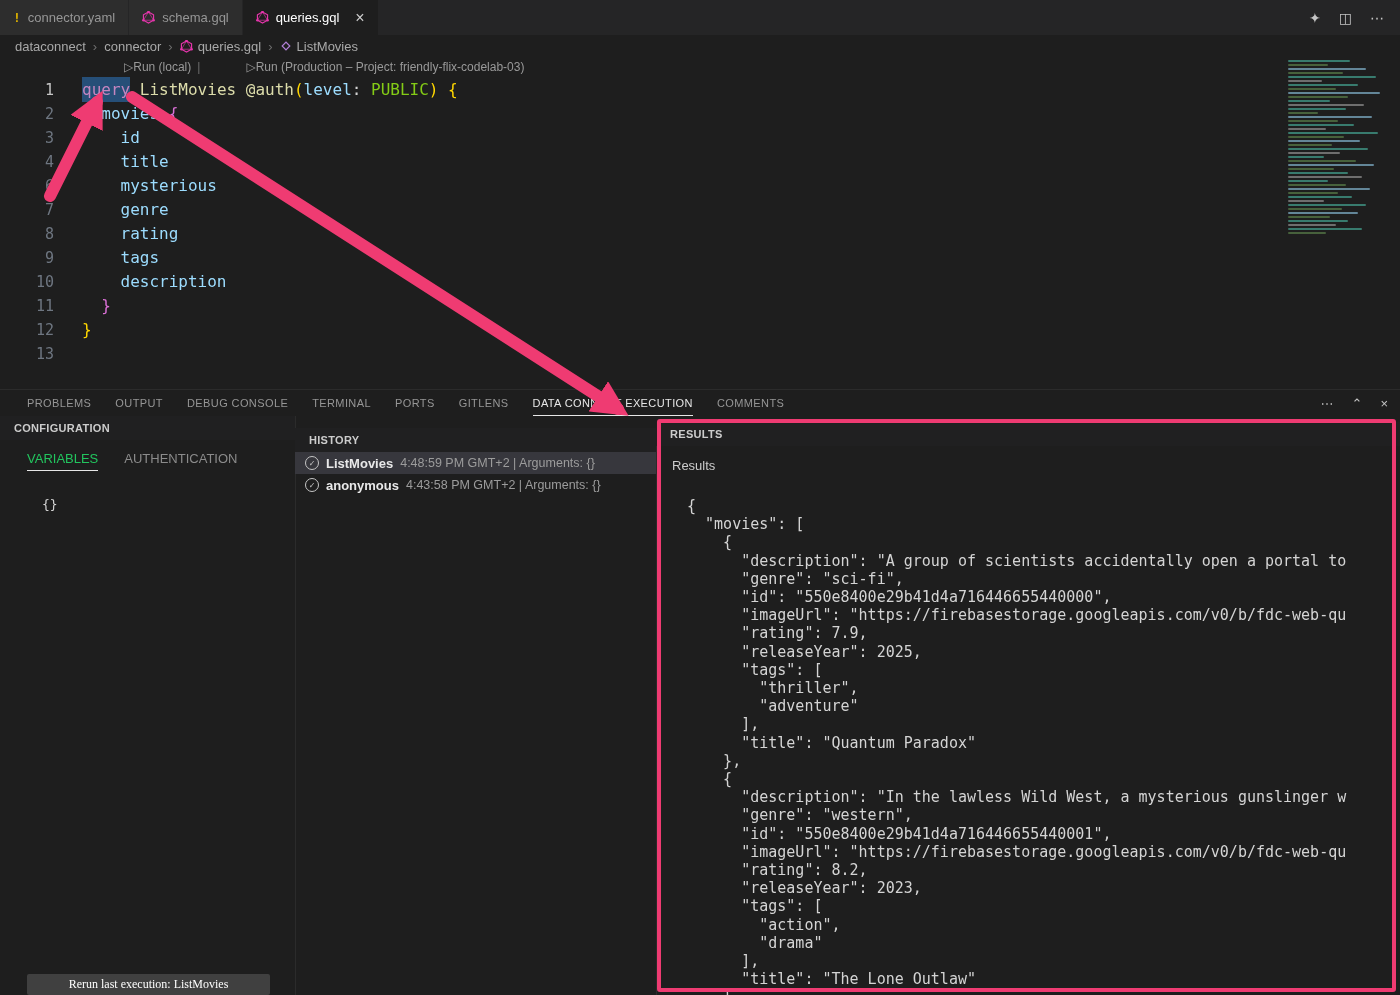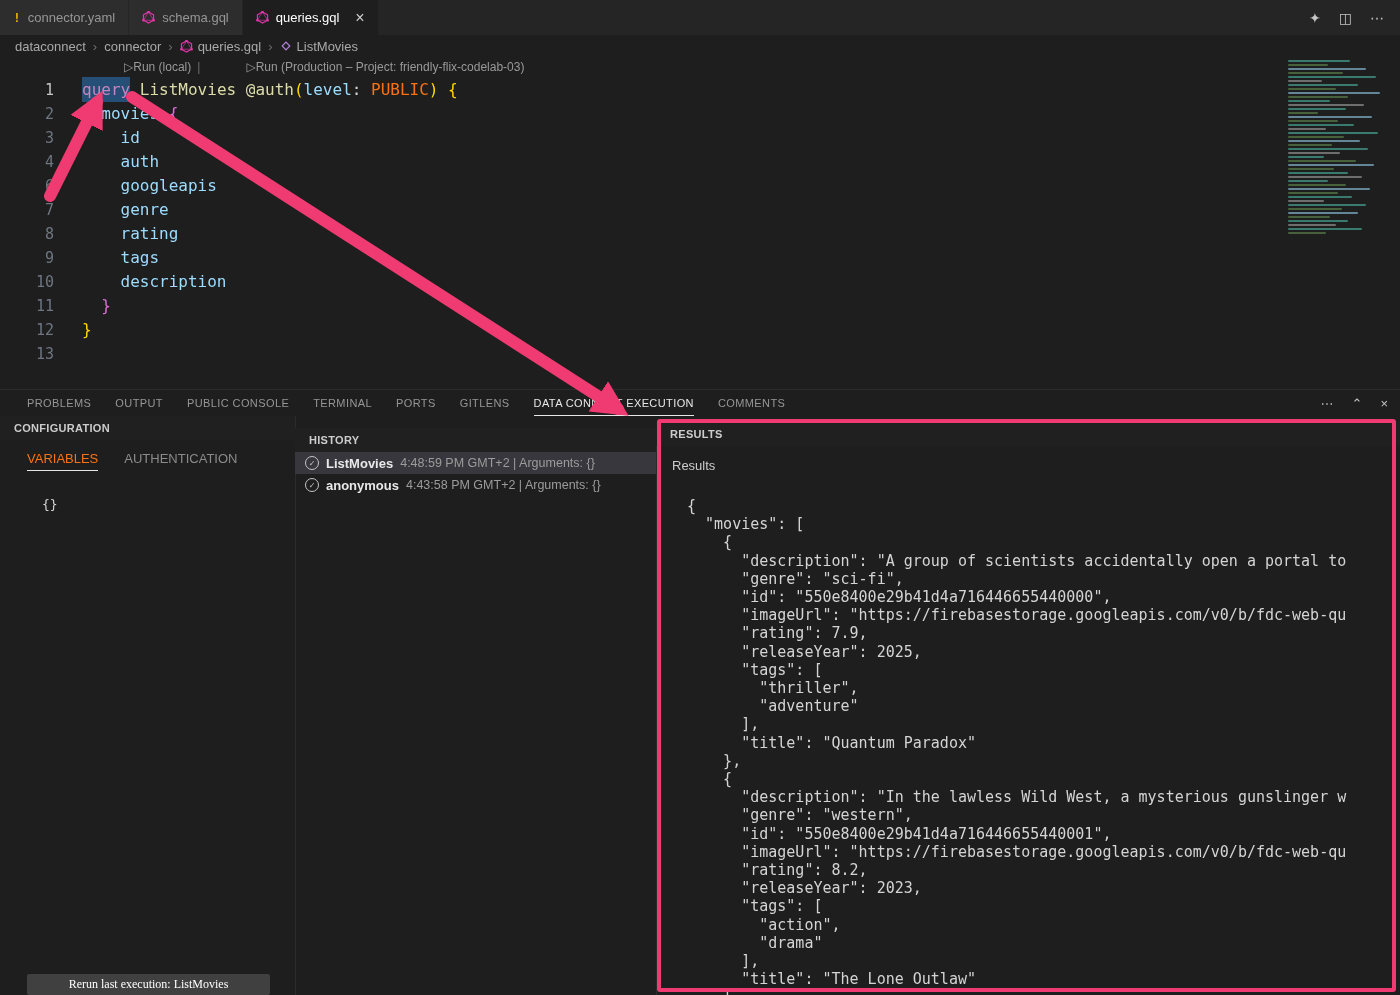--- a/index.html
+++ b/index.html
@@ -29,21 +29,21 @@
   .editor{position:absolute;left:0;top:57px;width:100%;height:332px;background:#1e1e1e;overflow:hidden;}
   .codelens{position:absolute;left:84px;top:3px;font-size:12px;color:#999999;display:flex;gap:6px;align-items:center;}
   .lens-link{cursor:pointer;padding-left:40px;}
   .lens-div{color:#6e6e6e;}
   .code{position:absolute;left:0;top:21px;font-family:"DejaVu Sans Mono",monospace;font-size:16px;line-height:24px;}
   .code-line{display:flex;height:24px;}
   .lnum{display:inline-block;width:54px;text-align:right;color:#6e7681;font-size:15px;}
   .lnum.active{color:#c6c6c6;}
   .ltxt{padding-left:28px;white-space:pre;}
   .tok-pl{color:#d4d4d4}.tok-kw{color:#c586c0}.tok-fn{color:#dcdcaa}
-  .tok-vr{color:#9cdcfe}.tok-cn{color:#f97316}.tok-b1{color:#ffd700}.tok-b2{color:#da70d6}
+  .tok-vr{color:#9cdcfe}.tok-cn{color:#84cc16}.tok-b1{color:#ffd700}.tok-b2{color:#da70d6}
   .tok-sel{background:#264f78;padding:3px 0;}
 
   
   .minimap{position:absolute;top:0;right:0;width:118px;height:182px;padding-top:3px;
            display:flex;flex-direction:column;gap:2px;align-items:flex-start;}
   .mmline{height:2px;margin-left:6px;border-radius:1px;opacity:.55;}
 
   
   .panel{position:absolute;left:0;top:389px;width:100%;height:606px;background:#1e1e1e;border-top:1px solid #2b2b2b;}
   .panel-tabs{position:absolute;left:0;top:0;height:26px;display:flex;align-items:center;
@@ -57,21 +57,21 @@
   .sec-header{height:24px;display:flex;align-items:center;gap:6px;padding-left:8px;
               font-size:11px;font-weight:bold;color:#cccccc;letter-spacing:.3px;background:#202021;}
   .chev{display:flex;align-items:center;color:#cccccc;}
 
   .col-config{position:absolute;left:0;top:0;width:295px;bottom:0;border-right:1px solid #2b2b2b;overflow:hidden;}
   .col-history{position:absolute;left:295px;top:12px;width:361px;bottom:0;border-right:1px solid #2b2b2b;overflow:hidden;}
   .col-results{position:absolute;left:656px;top:0;right:0;bottom:0;overflow:hidden;padding-top:6px;}
 
   .cfg-tabs{display:flex;gap:26px;padding:11px 0 0 27px;font-size:13px;}
   .cfg-tab{color:#8b8b8b;padding-bottom:5px;cursor:pointer;}
-  .cfg-tab.active{color:#f97316;box-shadow:inset 0 -1px 0 #e7e7e7;}
+  .cfg-tab.active{color:#22c55e;box-shadow:inset 0 -1px 0 #e7e7e7;}
   .cfg-value{margin:26px 0 0 42px;font-family:"DejaVu Sans Mono",monospace;font-size:13px;color:#d4d4d4;}
   .rerun-btn{position:absolute;left:27px;bottom:1px;width:243px;height:21px;border:none;border-radius:2px;
              color:#ffffff;font-size:12px;font-family:"Liberation Sans",sans-serif;display:flex;align-items:center;justify-content:center;cursor:pointer;}
 
   .hist-item{display:flex;align-items:center;gap:7px;height:22px;padding-left:10px;font-size:13px;color:#cccccc;cursor:pointer;white-space:nowrap;}
   .hist-item.selected{background:#37373d;}
   .check-circle{width:12px;height:12px;border:1px solid #c5c5c5;border-radius:50%;display:flex;align-items:center;
                 justify-content:center;font-size:8px;color:#c5c5c5;flex:0 0 auto;}
   .hist-name{font-weight:bold;color:#e8e8e8;}
   .hist-meta{color:#9c9c9c;font-size:12.5px;}
@@ -176,25 +176,25 @@
         <div class="code-line">
           <span class="lnum">2</span>
           <span class="ltxt"><span class="tok-pl">  </span><span class="tok-vr">movies</span><span class="tok-pl"> </span><span class="tok-b2">{</span></span>
         </div>
         <div class="code-line">
           <span class="lnum">3</span>
           <span class="ltxt"><span class="tok-pl">    </span><span class="tok-vr">id</span></span>
         </div>
         <div class="code-line">
           <span class="lnum">4</span>
-          <span class="ltxt"><span class="tok-pl">    </span><span class="tok-vr">auth</span></span>
+          <span class="ltxt"><span class="tok-pl">    </span><span class="tok-vr">title</span></span>
         </div>
         <div class="code-line">
           <span class="lnum">6</span>
-          <span class="ltxt"><span class="tok-pl">    </span><span class="tok-vr">googleapis</span></span>
+          <span class="ltxt"><span class="tok-pl">    </span><span class="tok-vr">mysterious</span></span>
         </div>
         <div class="code-line">
           <span class="lnum">7</span>
           <span class="ltxt"><span class="tok-pl">    </span><span class="tok-vr">genre</span></span>
         </div>
         <div class="code-line">
           <span class="lnum">8</span>
           <span class="ltxt"><span class="tok-pl">    </span><span class="tok-vr">rating</span></span>
         </div>
         <div class="code-line">
@@ -263,21 +263,21 @@
         <div class="mmline" style="width: 48px; background: rgb(176, 176, 176);"></div>
         <div class="mmline" style="width: 74px; background: rgb(78, 201, 176);"></div>
         <div class="mmline" style="width: 38px; background: rgb(106, 153, 85);"></div>
       </div>
   </div>
 
   <div class="panel">
     <div class="panel-tabs" id="panel-tabs">
         <span class="ptab">PROBLEMS</span>
         <span class="ptab">OUTPUT</span>
-        <span class="ptab">PUBLIC CONSOLE</span>
+        <span class="ptab">DEBUG CONSOLE</span>
         <span class="ptab">TERMINAL</span>
         <span class="ptab">PORTS</span>
         <span class="ptab">GITLENS</span>
         <span class="ptab active">DATA CONNECT EXECUTION</span>
         <span class="ptab">COMMENTS</span>
       </div>
     <div class="panel-actions" id="panel-actions">
         <span>⋯</span>
         <span>⌃</span>
         <span>×</span>

